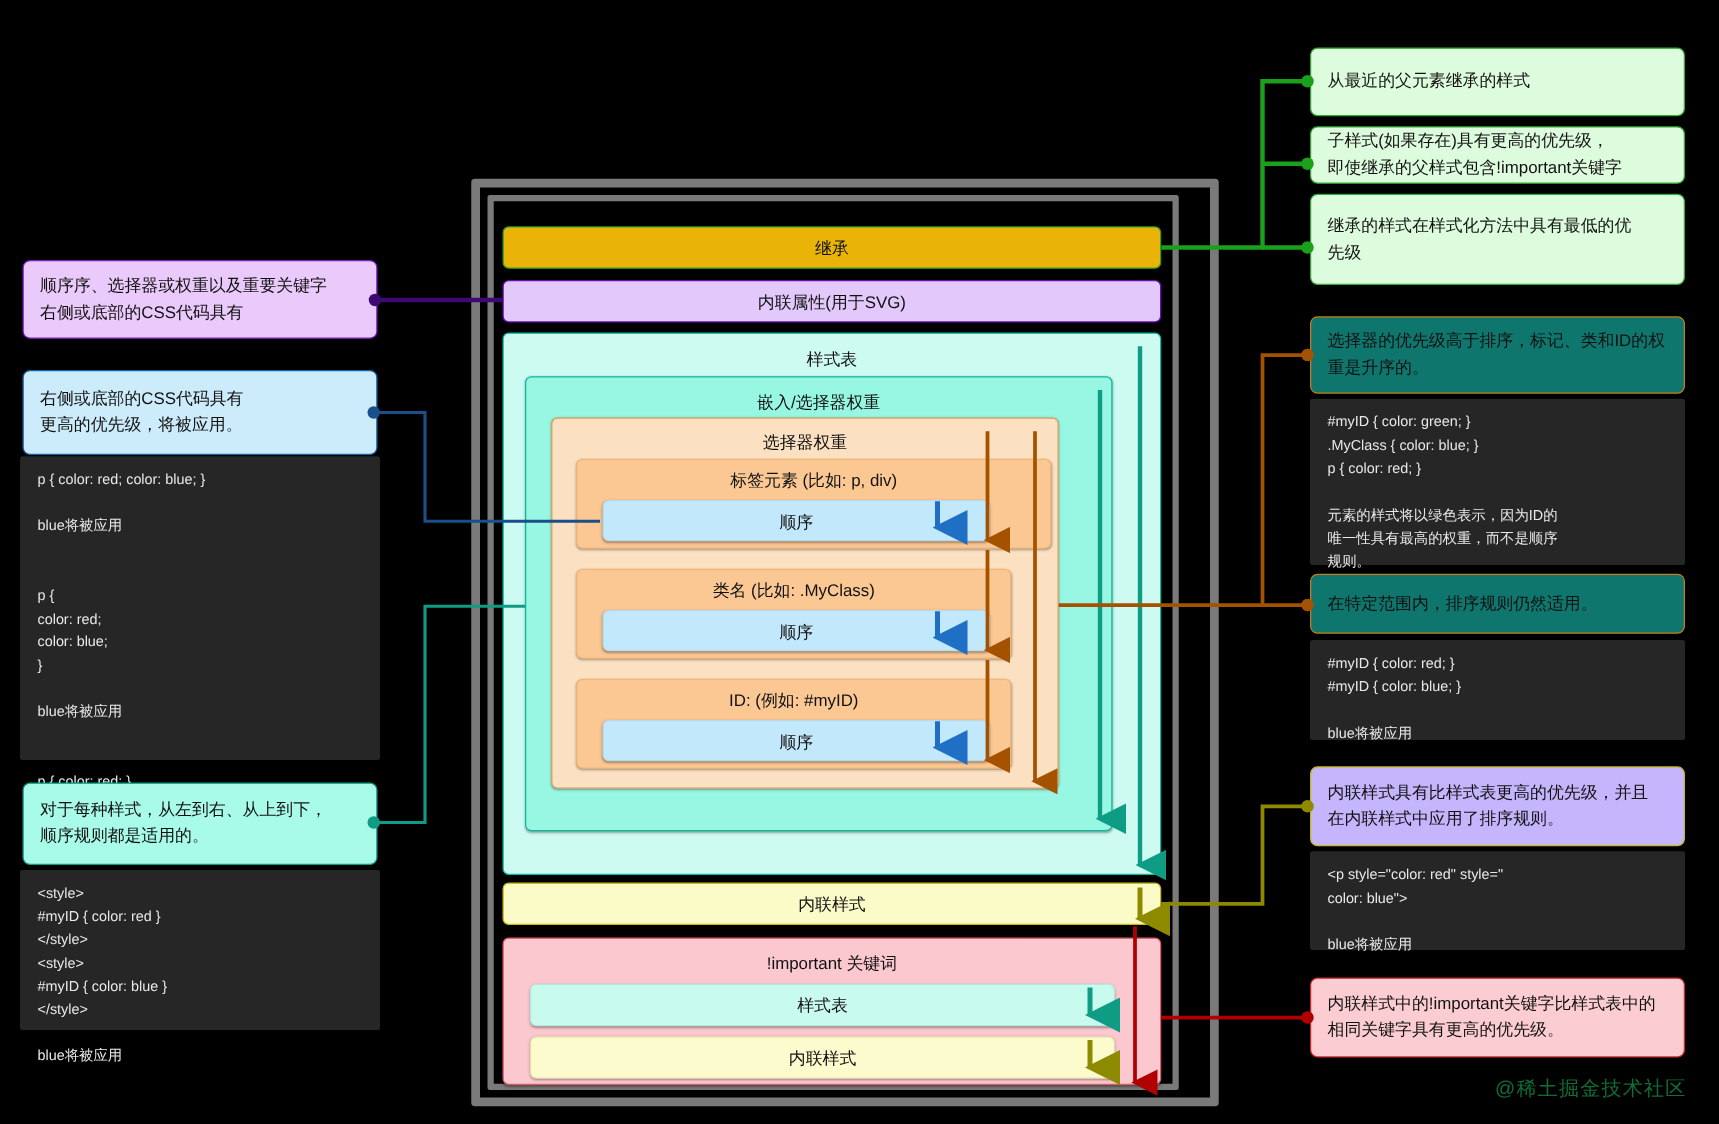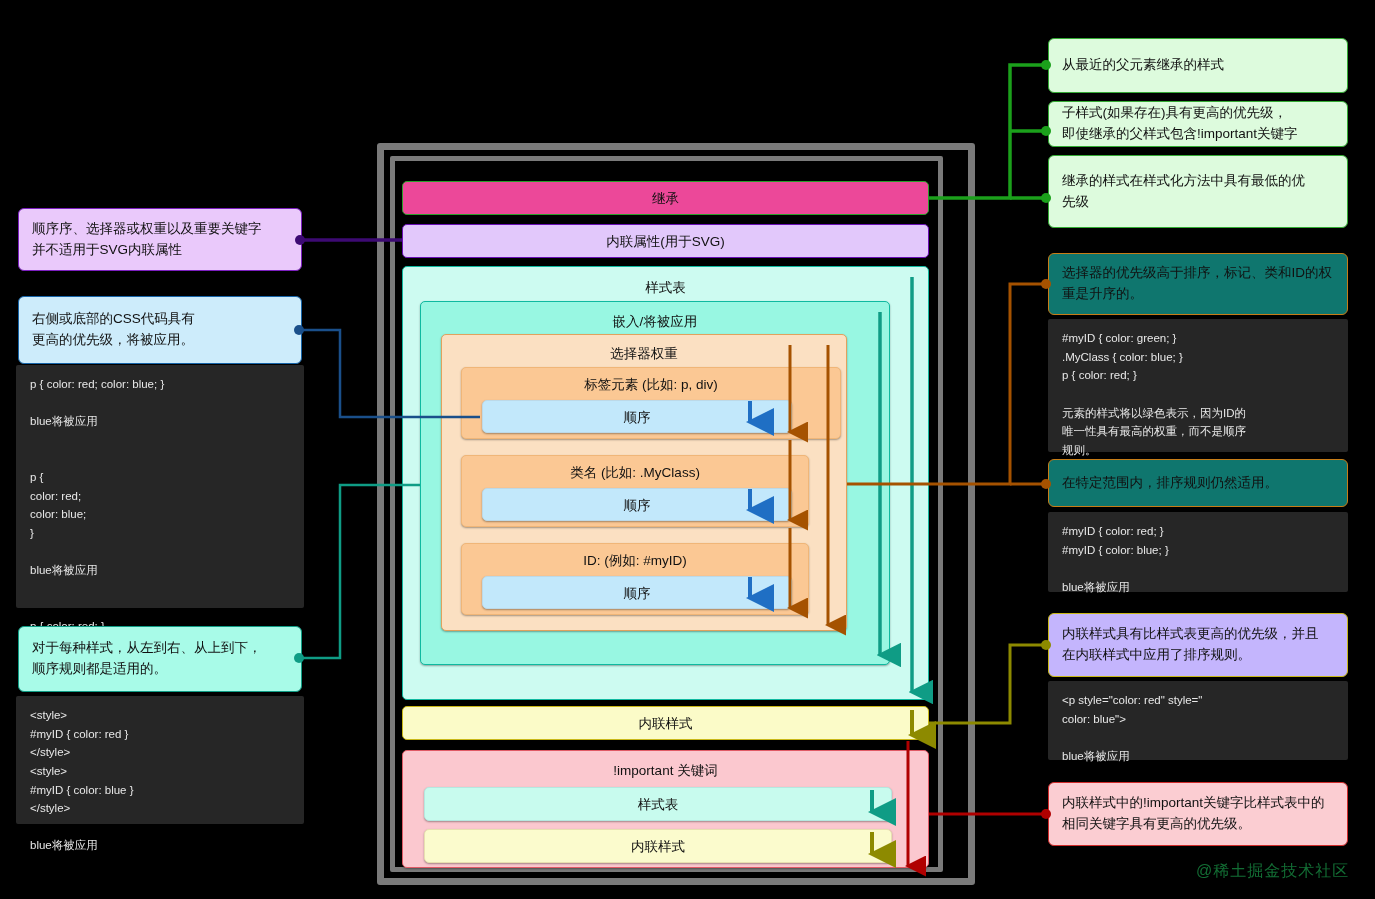--- a/index.html
+++ b/index.html
@@ -28,21 +28,21 @@
     background:#262626;color:#e8e8e8;font-size:11.5px;line-height:1.62;
     padding:10px 14px;white-space:pre-line;border-radius:2px;
     font-family:"Liberation Sans","DejaVu Sans",sans-serif;
   }
 
   
   .nbox{border-radius:5px;border-width:1.5px;border-style:solid;
         box-shadow:0 1px 2px rgba(0,0,0,.35);}
   .ntitle{text-align:center;font-size:13.5px;line-height:1;padding-top:2px;}
 
-  .b-inherit   { background:#ec4899; border-color:#2aa02a; }
+  .b-inherit   { background:#eab308; border-color:#2aa02a; }
   .b-inlineattr{ background:#e2c8fb; border-color:#6a0fb5; }
   .b-sheet     { background:#cdfbf1; border-color:#0fb9a0; }
   .b-embed     { background:#98f7e2; border-color:#0fb9a0; }
   .b-weight    { background:#fbe0c2; border-color:#e0a25e; }
   .b-sel       { background:#fbc894; border-color:#f0b678; }
   .b-order     { background:#c2e8fb; border-color:#bcd9e8; }
   .b-inlinesty { background:#fbfbc8; border-color:#c9b818; }
   .b-impt      { background:#fbc8cf; border-color:#e05a66; }
   .b-impt-sheet{ background:#c8fbee; border-color:#b5e8e0; }
   .b-impt-inl  { background:#fbfbcd; border-color:#e8e0b0; }
@@ -53,21 +53,21 @@
   .watermark{color:#22c55e;opacity:.55;font-size:16px;letter-spacing:1px;}
 
   svg.lines{position:absolute;left:0;top:0;width:1375px;height:899px;
             pointer-events:none;}
 </style>
 </head>
 <body>
 
 <div class="abs callout c-purple" style="left:18px;top:208px;width:284px;height:63px;">
   <span>顺序序、选择器或权重以及重要关键字
-并不适用于SVG内联属性</span>
+右侧或底部的CSS代码具有</span>
 </div>
 
 <div class="abs callout c-blue" style="left:18px;top:296px;width:284px;height:68px;">
   <span>右侧或底部的CSS代码具有
 更高的优先级，将被应用。</span>
 </div>
 
 <div class="abs codepanel" style="left:16px;top:365px;width:288px;height:243px;">p { color: red; color: blue; }
 
 blue将被应用
@@ -162,21 +162,21 @@
 <div class="abs nbox b-inlineattr" style="left:402px;top:224px;width:527px;height:34px;
      display:flex;align-items:center;justify-content:center;">
   <span class="ntitle">内联属性(用于SVG)</span>
 </div>
 
 <div class="abs nbox b-sheet" style="left:402px;top:266px;width:527px;height:434px;">
   <div class="ntitle" style="margin-top:12px;">样式表</div>
 </div>
 
 <div class="abs nbox b-embed" style="left:420px;top:301px;width:470px;height:364px;">
-  <div class="ntitle" style="margin-top:11px;">嵌入/将被应用</div>
+  <div class="ntitle" style="margin-top:11px;">嵌入/选择器权重</div>
 </div>
 
 <div class="abs nbox b-weight" style="left:441px;top:334px;width:406px;height:297px;">
   <div class="ntitle" style="margin-top:10px;">选择器权重</div>
 </div>
 
 <div class="abs nbox b-sel" style="left:461px;top:367px;width:380px;height:72px;">
   <div class="ntitle" style="margin-top:8px;">标签元素 (比如: p, div)</div>
   <div class="nbox b-order" style="position:absolute;left:20px;top:32px;width:308px;height:31px;
        display:flex;align-items:center;justify-content:center;">

